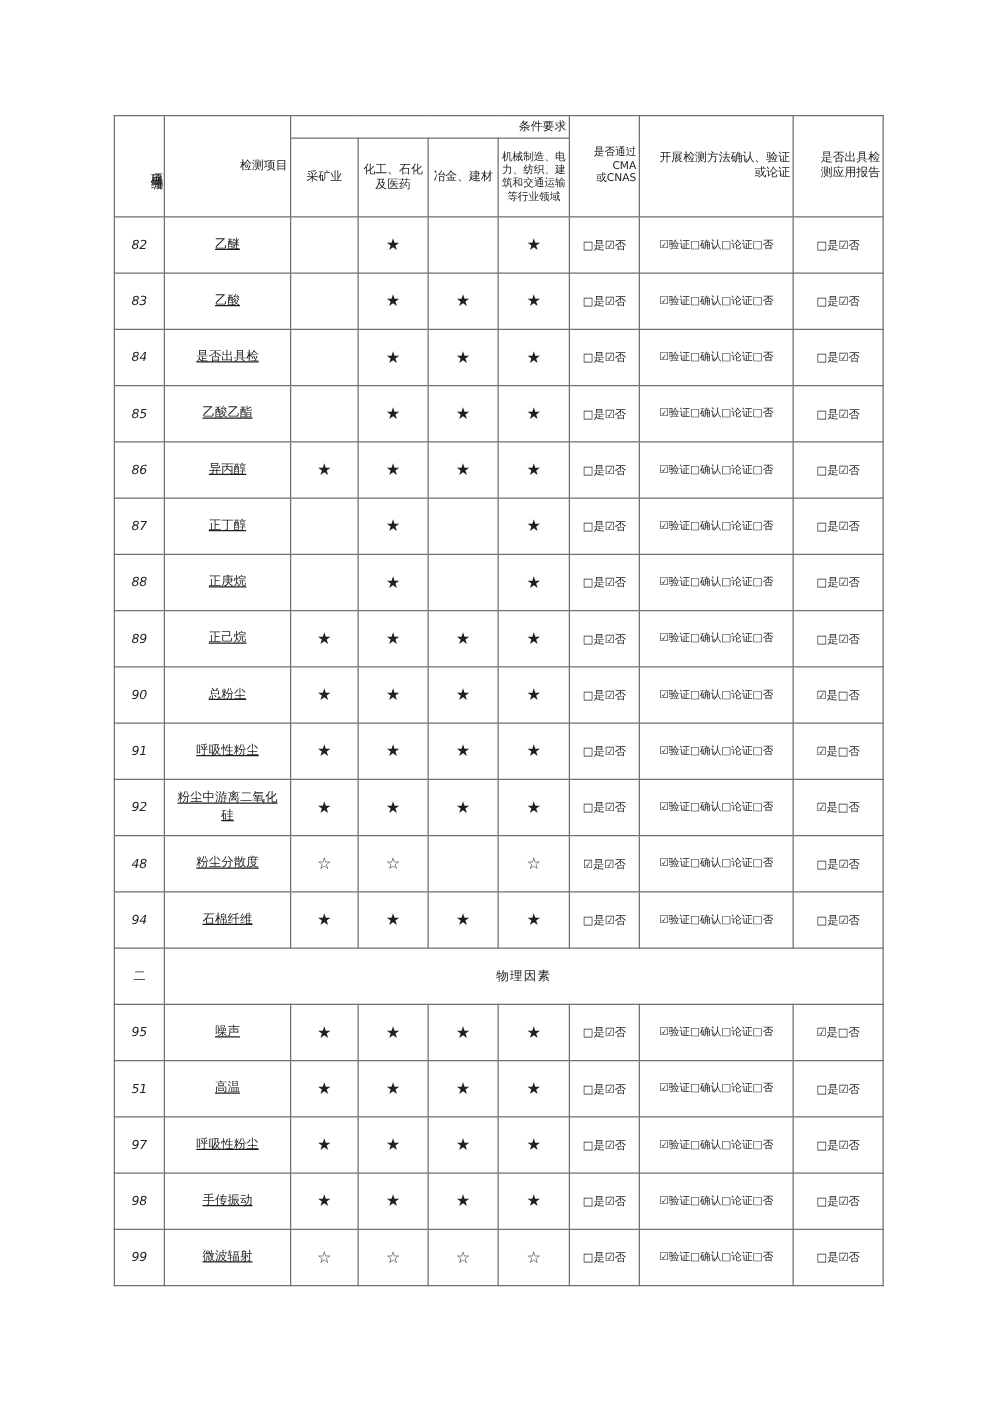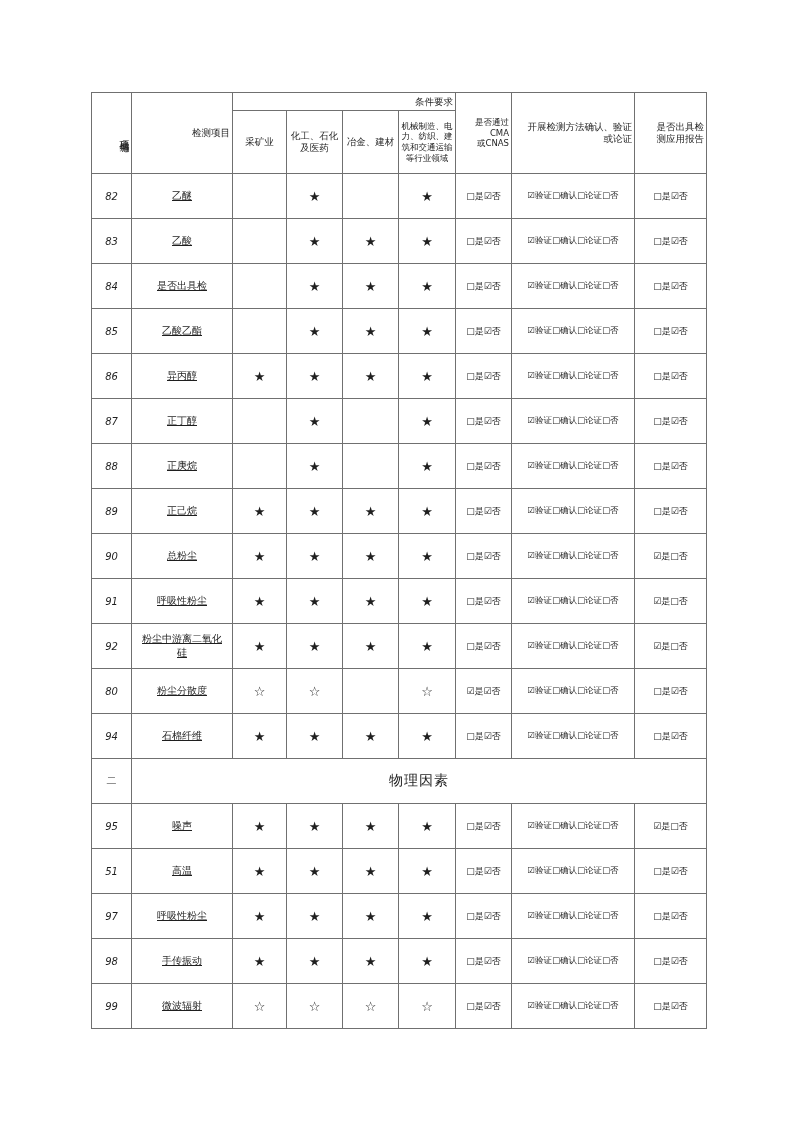--- a/index.html
+++ b/index.html
@@ -36,21 +36,21 @@
     line-height: 1;
   }
   th.small { font-size: 8.5px; }
   tbody td { height: 42px; }
   td.no   { font-size: 10px; font-style: italic; }
   td.item { font-size: 10px; white-space: pre-line; line-height: 1.4; text-decoration: underline; }
   td.star { font-size: 13px; }
   td.cb   { font-size: 9px; white-space: nowrap; letter-spacing: 0; }
   td.cb-method { font-size: 8.5px; }
   td.secno { font-size: 10px; }
-  td.sectitle { font-size: 14px; letter-spacing: 1px; }
+  td.sectitle { font-size: 10px; letter-spacing: 1px; }
 </style>
 </head>
 <body>
 
 <div class="page">
   <table class="doc">
     <colgroup>
       <col style="width:40px">
       <col style="width:101px">
       <col style="width:54px">
@@ -201,21 +201,21 @@
 硅</td>
           <td class="star">★</td>
           <td class="star">★</td>
           <td class="star">★</td>
           <td class="star">★</td>
           <td class="cb">□是☑否</td>
           <td class="cb cb-method">☑验证□确认□论证□否</td>
           <td class="cb">☑是□否</td>
         </tr>
         <tr>
-          <td class="no">80</td>
+          <td class="no">48</td>
           <td class="item">粉尘分散度</td>
           <td class="star">☆</td>
           <td class="star">☆</td>
           <td class="star"></td>
           <td class="star">☆</td>
           <td class="cb">☑是☑否</td>
           <td class="cb cb-method">☑验证□确认□论证□否</td>
           <td class="cb">□是☑否</td>
         </tr>
         <tr>

